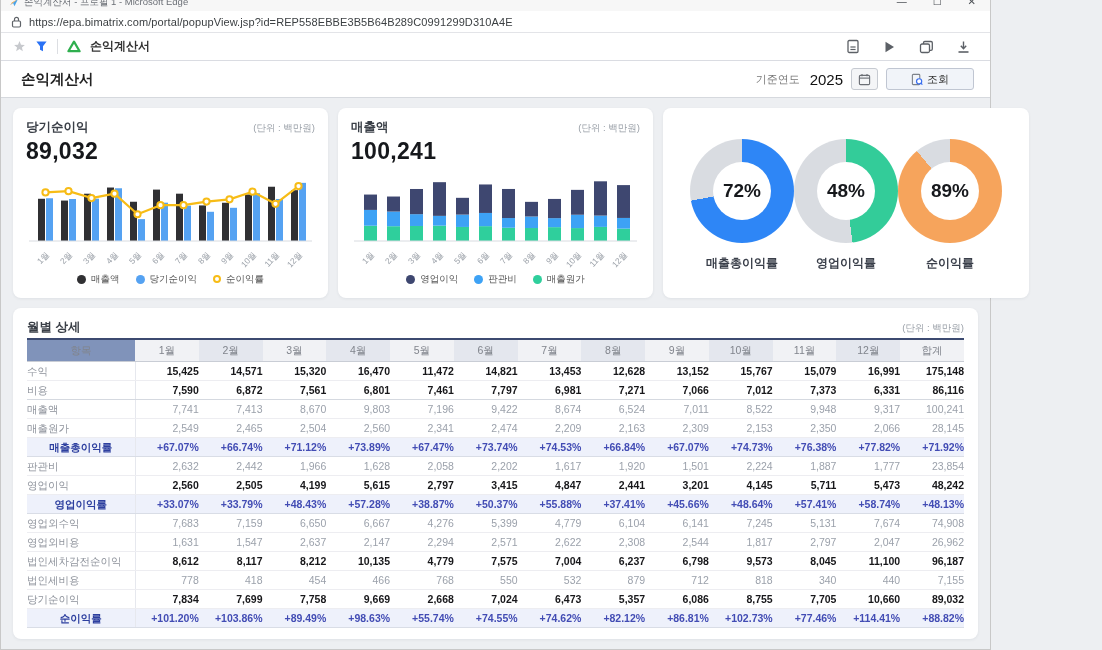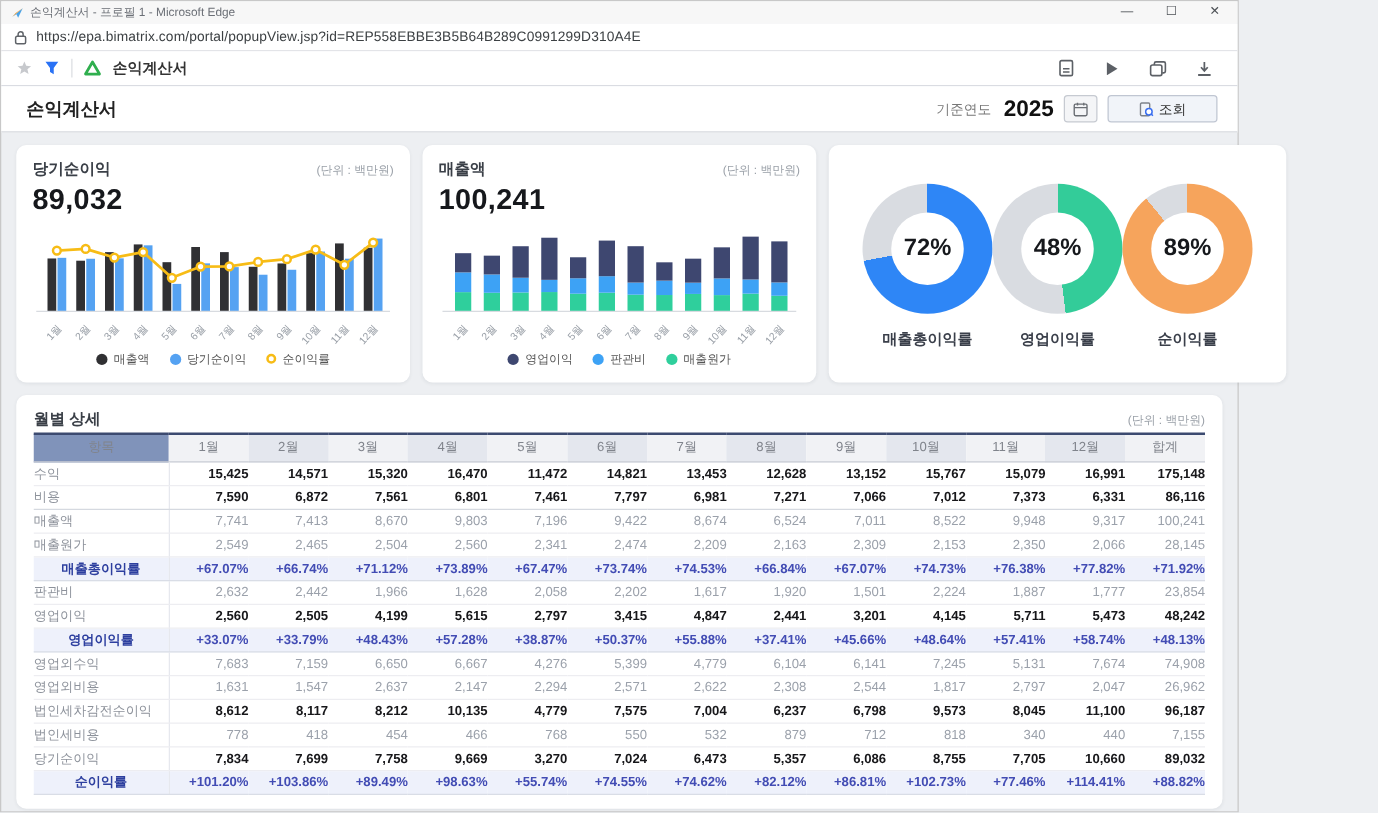--- a/index.html
+++ b/index.html
@@ -1,19 +1,19 @@
 <!DOCTYPE html>
 <html><head>
 <meta charset="utf-8">
 <style>
   * { margin:0; padding:0; box-sizing:border-box; }
   html,body { width:1102px; height:650px; overflow:hidden;
     font-family:"Liberation Sans","DejaVu Sans",sans-serif; background:#edeff2; }
   .window { width:991px; height:650px; border:1px solid #c8c8c8; background:#edeff2;
-    display:flex; flex-direction:column; }
+    display:flex; flex-direction:column;justify-content:flex-end; }
 
   
   .titlebar { height:18px; background:#f7f7f7; display:flex; align-items:center;
     padding:0 8px; font-size:9.5px; color:#6b6f76; flex:none; }
   .titlebar .app-icon { width:10px; height:10px; margin-right:5px; flex:none; }
   .win-controls { margin-left:auto; display:flex; align-items:center; gap:26px;
     color:#4d5156; font-size:10px; padding-right:6px; }
   .win-controls span { cursor:default; line-height:1; }
 
   
@@ -28,21 +28,21 @@
   .appbar .bm-title { font-size:12px; font-weight:bold; color:#333; }
   .appbar .right-icons { margin-left:auto; display:flex; align-items:center; gap:23px; padding-right:8px; }
   .icon-btn { display:flex; align-items:center; justify-content:center; cursor:pointer; }
 
   
   .page-header { height:37px; background:#ffffff; border-bottom:1px solid #d6d9de;
     display:flex; align-items:center; padding:0 16px 0 20px; flex:none; }
   .page-title { font-size:14.5px; font-weight:bold; color:#222; }
   .hdr-right { margin-left:auto; display:flex; align-items:center; gap:8px; }
   .year-label { font-size:11px; color:#777; }
-  .year-value { font-size:18px; font-weight:bold; color:#111; margin-left:2px; }
+  .year-value { font-size:15px; font-weight:normal; color:#111; margin-left:2px; }
   .mini-btn { height:22px; border:1px solid #c6cad1; background:#f4f5f7; border-radius:3px;
     display:flex; align-items:center; justify-content:center; padding:0 6px; cursor:pointer; }
   .search-btn { height:22px; border:1px solid #c0c6d2; background:#f1f4f9; border-radius:3px;
     display:flex; align-items:center; gap:4px; padding:0 24px; cursor:pointer;
     font-size:11px; color:#333; }
 
   
   .content { flex:1; padding:10px 12px; display:flex; flex-direction:column; gap:10px; }
   .cards-row { display:flex; gap:10px; height:190px; }
   .card { background:#ffffff; border-radius:8px; box-shadow:0 1px 3px rgba(40,50,70,.07);
@@ -583,21 +583,21 @@
               <td class="num">340</td>
               <td class="num">440</td>
               <td class="num">7,155</td>
             </tr>
             <tr class="r-bold">
               <td class="lbl">당기순이익</td>
               <td class="num">7,834</td>
               <td class="num">7,699</td>
               <td class="num">7,758</td>
               <td class="num">9,669</td>
-              <td class="num">3,270</td>
+              <td class="num">2,668</td>
               <td class="num">7,024</td>
               <td class="num">6,473</td>
               <td class="num">5,357</td>
               <td class="num">6,086</td>
               <td class="num">8,755</td>
               <td class="num">7,705</td>
               <td class="num">10,660</td>
               <td class="num">89,032</td>
             </tr>
             <tr class="r-ratio">

